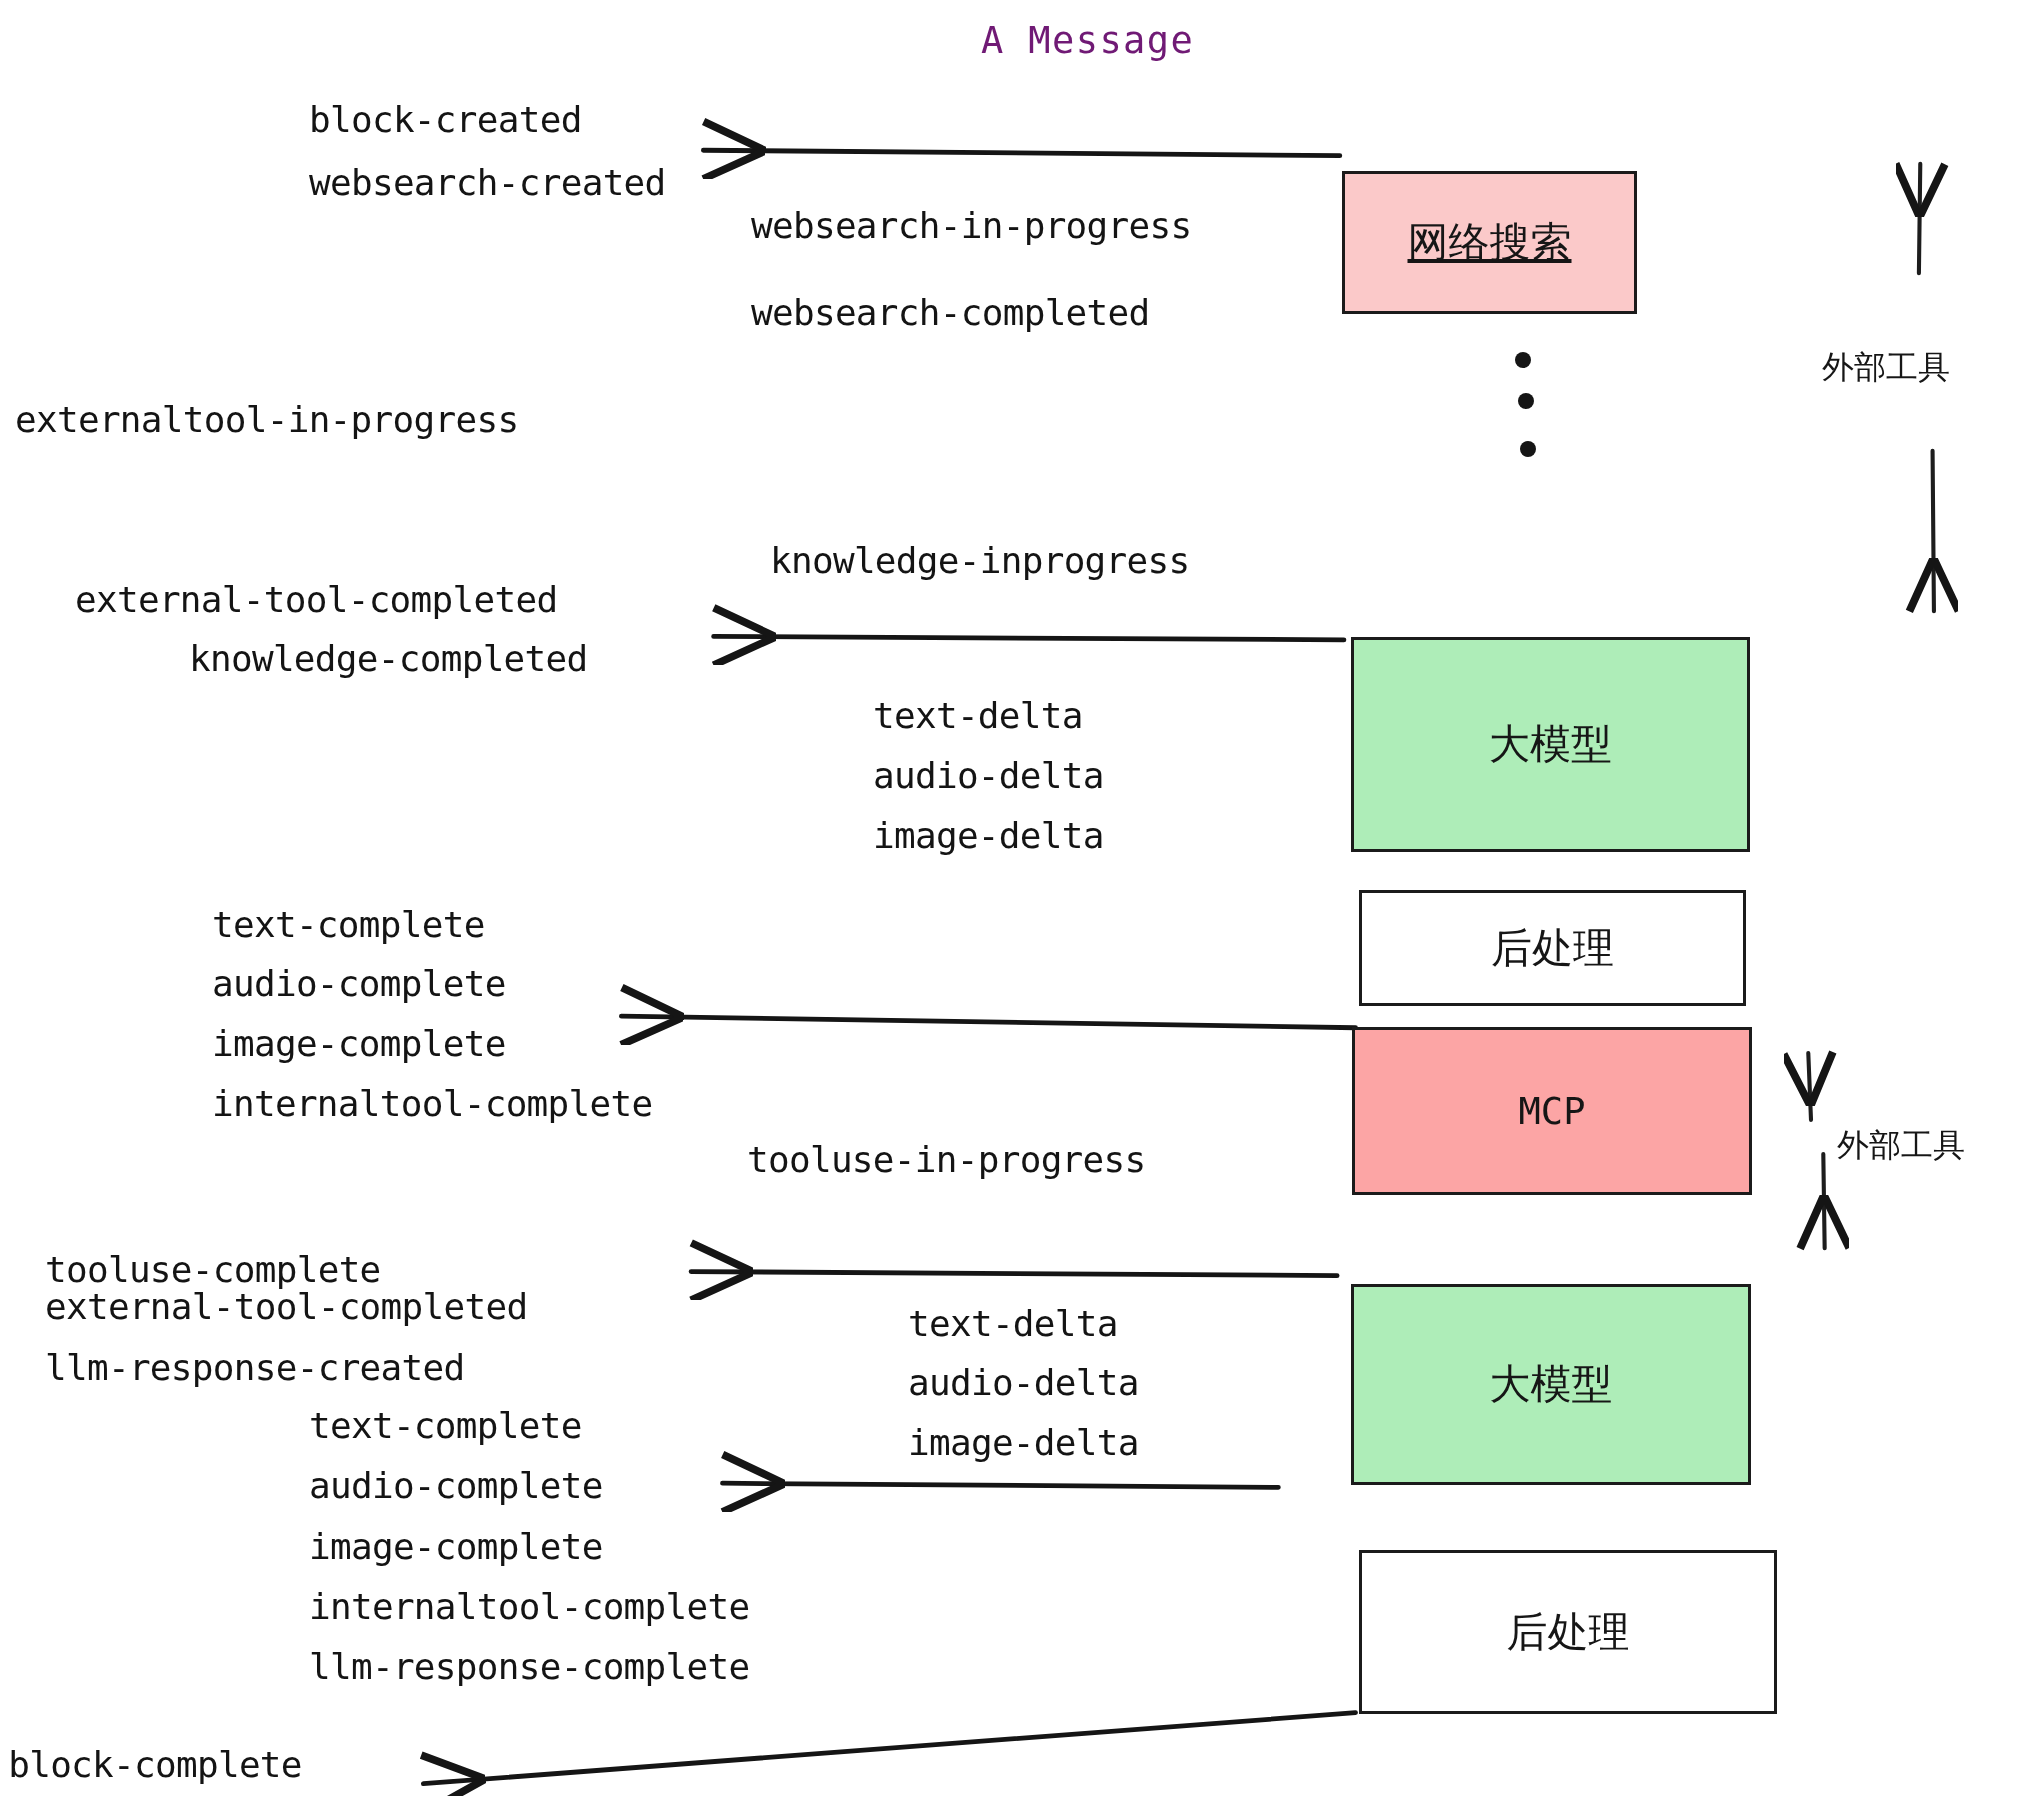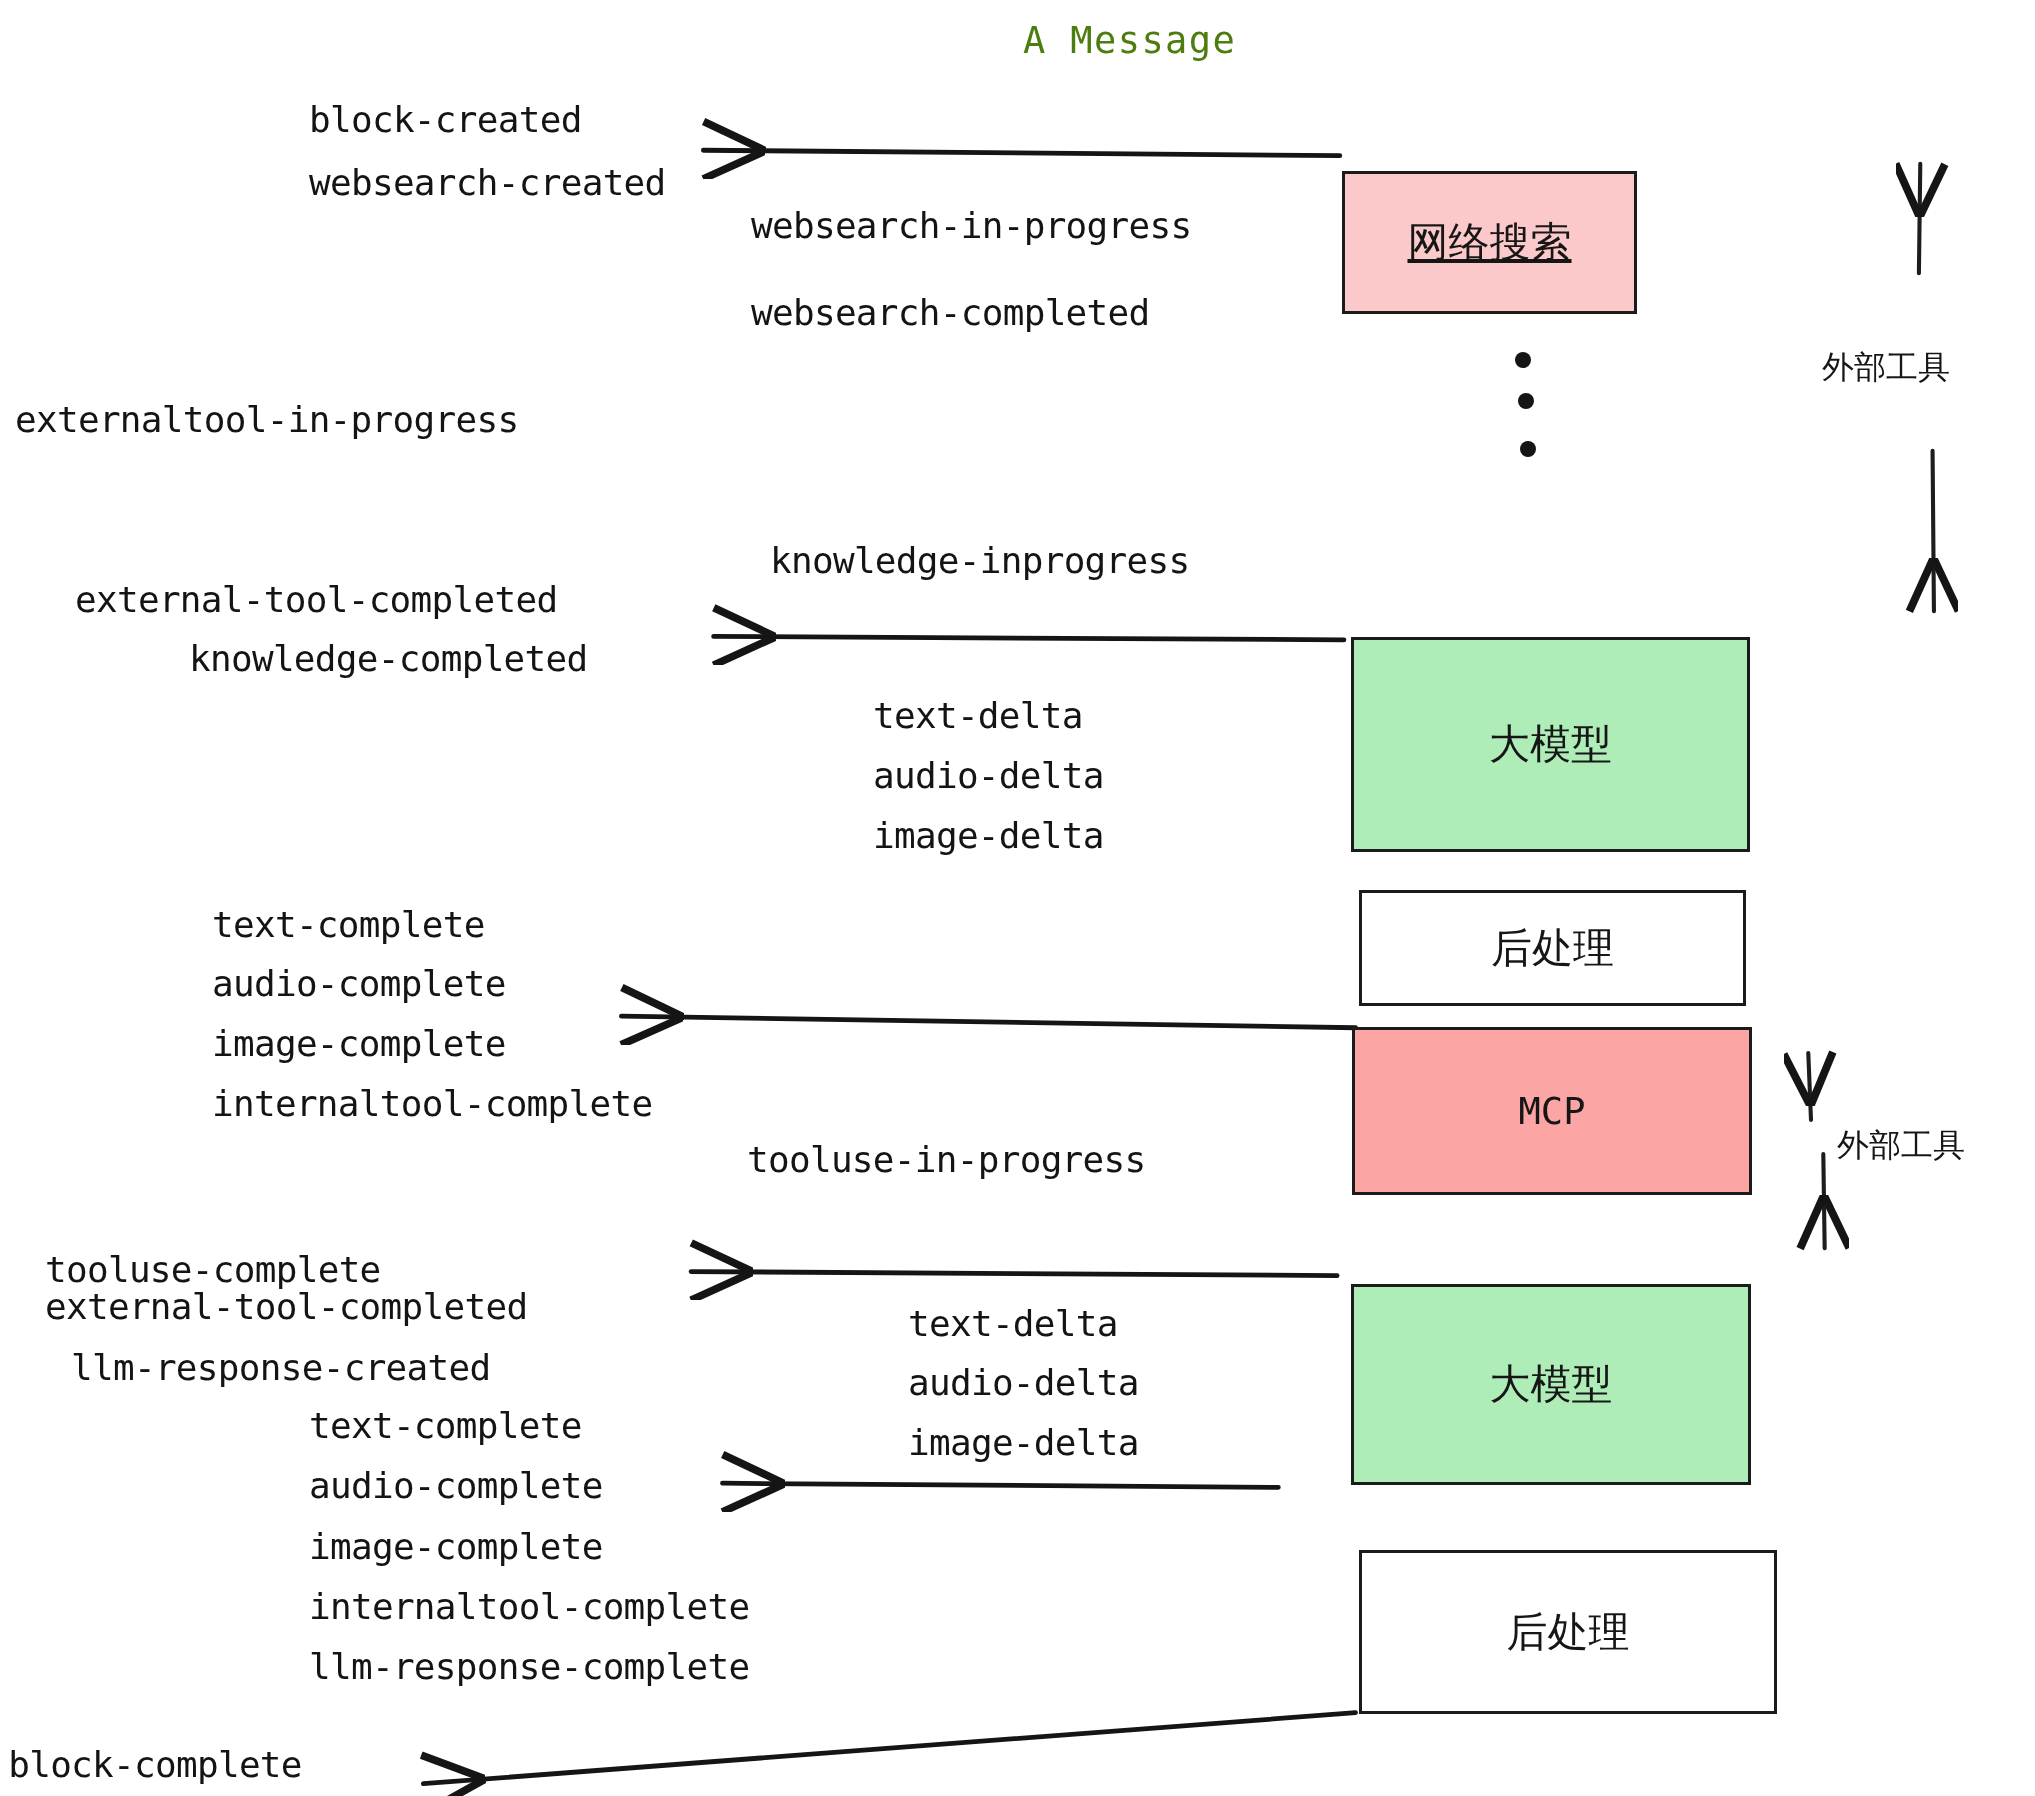--- a/index.html
+++ b/index.html
@@ -18,23 +18,22 @@
     font-size:36px;
     line-height:1;
     color:#141414;
     letter-spacing:-0.7px;
   }
   .title{
     position:absolute;
     white-space:nowrap;
     font-family:"DejaVu Sans Mono","Liberation Mono",monospace;
     font-size:37px;
-    color:#4d7c0f;
+    color:#701a75;
     letter-spacing:1.4px;
-    margin-left:42px;
   }
   .box{
     position:absolute;
     box-sizing:border-box;
     border:3.4px solid #1b1b1b;
     display:flex;
     align-items:center;
     justify-content:center;
     font-family:"DejaVu Sans","Liberation Sans",sans-serif;
     font-size:41px;
@@ -144,21 +143,21 @@
   <div class="lbl" style="left:873px; top:698px;">text-delta</div>
   <div class="lbl" style="left:873px; top:758px;">audio-delta</div>
   <div class="lbl" style="left:873px; top:818px;">image-delta</div>
   <div class="lbl" style="left:212px; top:907px;">text-complete</div>
   <div class="lbl" style="left:212px; top:966px;">audio-complete</div>
   <div class="lbl" style="left:212px; top:1026px;">image-complete</div>
   <div class="lbl" style="left:212px; top:1086px;">internaltool-complete</div>
   <div class="lbl" style="left:747px; top:1142px;">tooluse-in-progress</div>
   <div class="lbl" style="left:45px; top:1252px;text-align:center;">tooluse-complete</div>
   <div class="lbl" style="left:45px; top:1289px;">external-tool-completed</div>
-  <div class="lbl" style="left:45px; top:1350px;margin-left:26px;">llm-response-created</div>
+  <div class="lbl" style="left:45px; top:1350px;">llm-response-created</div>
   <div class="lbl" style="left:908px; top:1306px;">text-delta</div>
   <div class="lbl" style="left:908px; top:1365px;">audio-delta</div>
   <div class="lbl" style="left:908px; top:1425px;">image-delta</div>
   <div class="lbl" style="left:309px; top:1408px;">text-complete</div>
   <div class="lbl" style="left:309px; top:1468px;">audio-complete</div>
   <div class="lbl" style="left:309px; top:1529px;">image-complete</div>
   <div class="lbl" style="left:309px; top:1589px;">internaltool-complete</div>
   <div class="lbl" style="left:309px; top:1649px;">llm-response-complete</div>
   <div class="lbl" style="left:8.2px; top:1747px;">block-complete</div>
 

